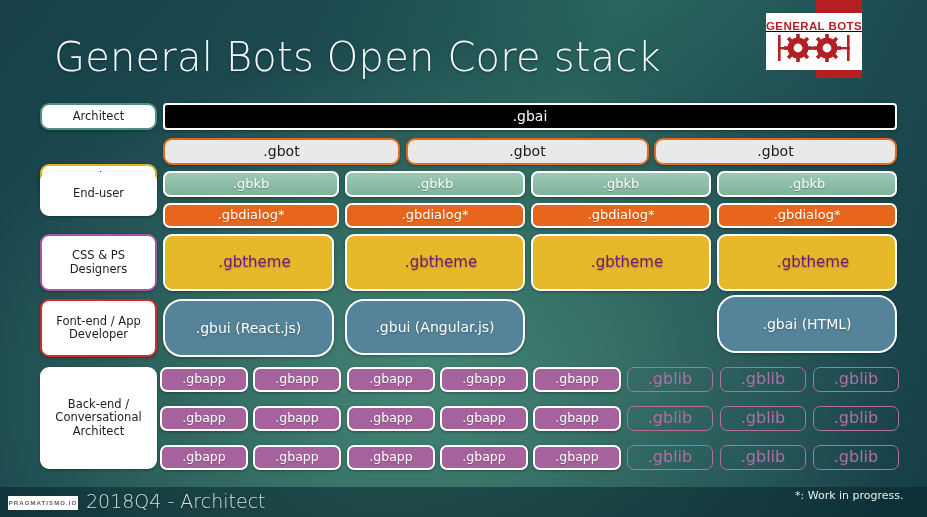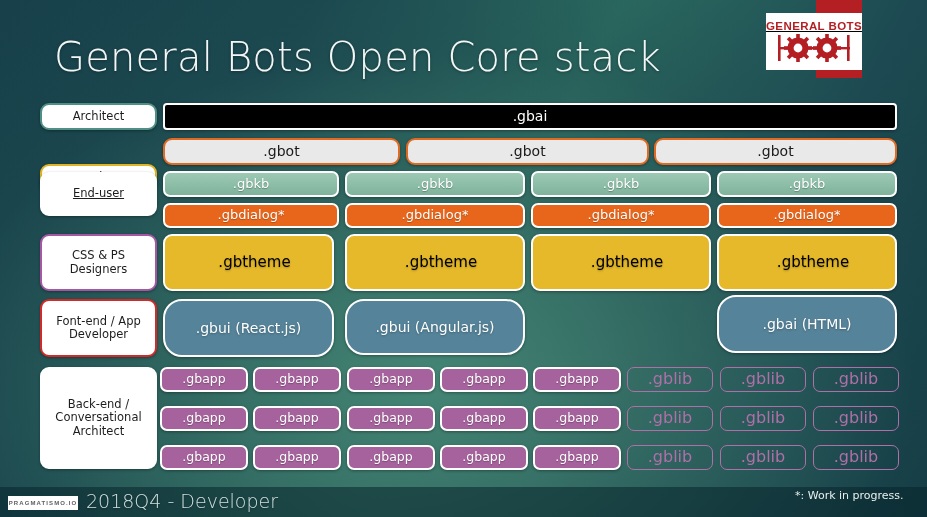--- a/index.html
+++ b/index.html
@@ -76,21 +76,21 @@
   .gbkb{
     background:linear-gradient(180deg,#9dc9b4 0%,#8cbda7 55%,#7fb29b 100%);
     color:#ffffff;border:2px solid #ffffff;font-size:13px;
     text-shadow:0 1px 1px rgba(0,0,0,.28);
   }
   .gbdialog{
     background:#e8661c;color:#ffffff;border:2px solid #ffffff;font-size:13px;
     text-shadow:0 1px 1px rgba(0,0,0,.25);
   }
   .gbtheme{
-    background:#e5b92a;color:#000000;border:2px solid #ffffff;font-size:15px;
+    background:#e5b92a;color:#701a75;border:2px solid #ffffff;font-size:15px;
     border-radius:9px;text-shadow:0 1px 2px rgba(0,0,0,.25);padding-left:12px;
   }
   .gbui{
     background:#558399;color:#ffffff;border:2px solid #ffffff;font-size:14px;
     border-radius:19px;text-shadow:0 1px 2px rgba(0,0,0,.25);
   }
   .gbapp{
     background:#a5629c;color:#ffffff;border:2px solid #ffffff;font-size:12.5px;
     border-radius:7px;text-shadow:0 1px 1px rgba(0,0,0,.25);
   }
@@ -166,21 +166,21 @@
         </g>
         <circle cx="57" cy="14" r="4.4" fill="#ffffff"></circle>
       </g>
     </svg>
   </div>
 
   <div class="title">General Bots Open Core stack</div>
 
   <div class="chip role teal" style="left:40px;top:103px;width:117px;height:27px;">Architect</div>
   <div class="chip role gold" style="left:40px;top:138px;width:117px;height:27px;margin-top:26px;">Product</div>
-  <div class="chip role white" style="left:40px;top:172px;width:117px;height:44px;text-decoration:underline;">End-user</div>
+  <div class="chip role white" style="left:40px;top:172px;width:117px;height:44px;">End-user</div>
   <div class="chip role purple" style="left:40px;top:234px;width:117px;height:57px;white-space:pre-line;">CSS &amp; PS
 Designers</div>
   <div class="chip role red" style="left:40px;top:299px;width:117px;height:58px;white-space:pre-line;">Font-end / App
 Developer</div>
   <div class="chip role plain" style="left:40px;top:367px;width:117px;height:102px;white-space:pre-line;">Back-end  /
 Conversational
 Architect</div>
 
   <div class="chip gbai" style="left:163px;top:103px;width:734px;height:27px;">.gbai</div>
 
@@ -231,16 +231,16 @@
   <div class="chip gbapp" style="left:440px;top:445px;width:88px;height:25px;">.gbapp</div>
   <div class="chip gbapp" style="left:533px;top:445px;width:88px;height:25px;">.gbapp</div>
   <div class="chip gblib" style="left:627px;top:445px;width:86px;height:25px;">.gblib</div>
   <div class="chip gblib" style="left:720px;top:445px;width:86px;height:25px;">.gblib</div>
   <div class="chip gblib" style="left:813px;top:445px;width:86px;height:25px;">.gblib</div>
 
   <div class="footer-bar"></div>
   <div class="pragma-badge">
     <span>PRAGMATISMO.IO</span>
   </div>
-  <div class="footer-text">2018Q4 - Developer</div>
+  <div class="footer-text">2018Q4 - Architect</div>
   <div class="wip">*: Work in progress.</div>
 
 </div>
 
 </body></html>

